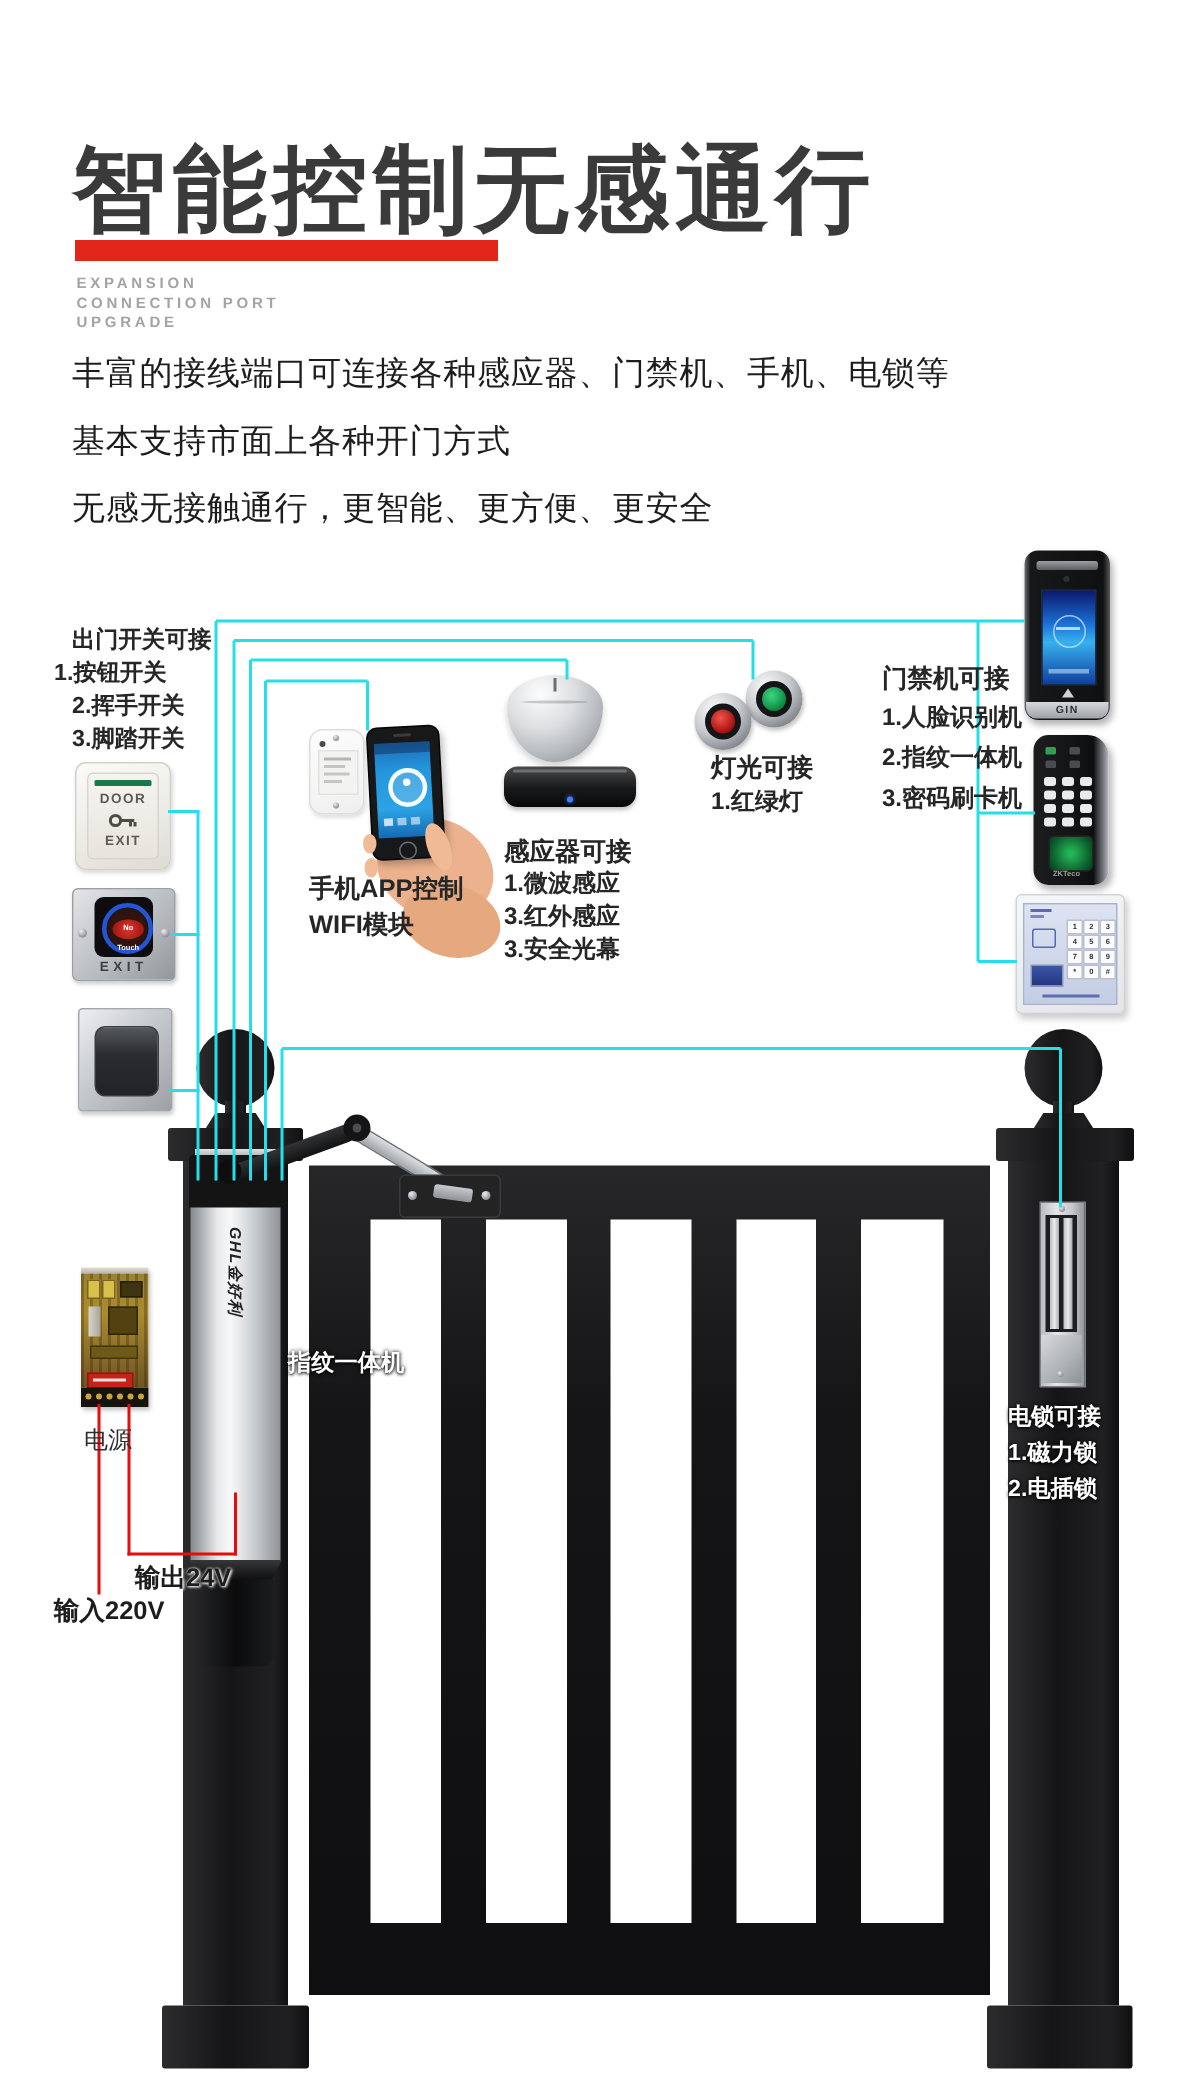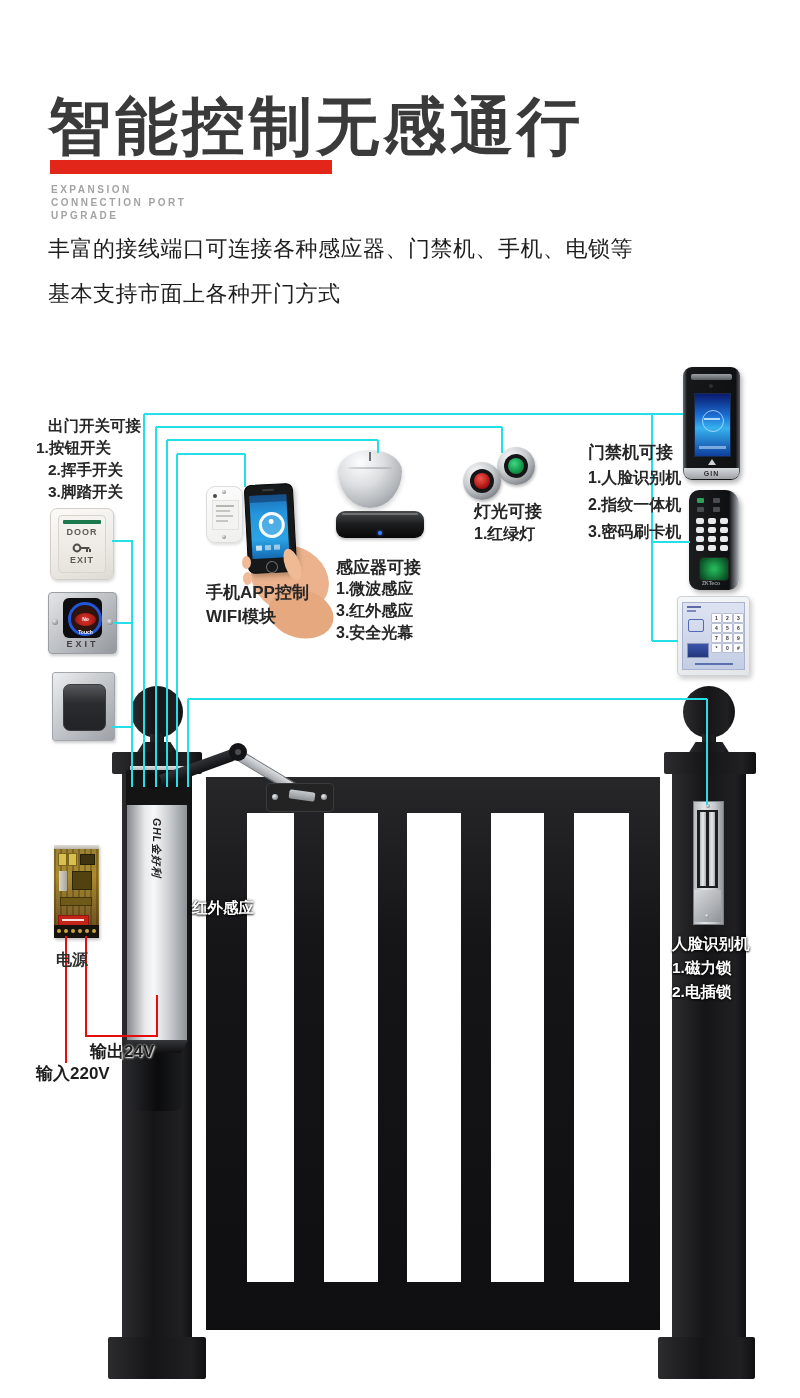--- a/index.html
+++ b/index.html
@@ -11,21 +11,21 @@
   .abs{position:absolute;}
   
   .title{left:48px;top:84px;font-size:63px;font-weight:900;letter-spacing:4px;color:#3a3a3a;z-index:2;white-space:nowrap;}
   .underline{left:50px;top:160px;width:282px;height:14px;background:var(--accent);z-index:1;}
   .sub{left:51px;font-size:10px;font-weight:800;letter-spacing:2.5px;color:#a3a3a3;z-index:2;}
   .desc{left:48px;font-size:22px;font-weight:500;color:#1d1d1d;letter-spacing:.5px;white-space:nowrap;z-index:2;}
   
   .lbl{font-size:15.5px;font-weight:600;color:#262626;white-space:nowrap;z-index:8;}
   .lbl-h{font-weight:700;}
   .lbl-w{color:#fff;text-shadow:0 0 3px rgba(0,0,0,.9),0 1px 2px rgba(0,0,0,.8);}
-  .cap-dark{font-size:16px;font-weight:700;color:#2e2e2e;white-space:nowrap;z-index:8;}
+  .cap-dark{font-size:16px;font-weight:400;color:#2e2e2e;white-space:nowrap;z-index:8;}
   .cap-pow{font-size:17px;font-weight:800;color:#1d1d1d;white-space:nowrap;z-index:8;text-shadow:0 0 2px #fff,1px 1px 2px #fff;}
   
   .w{background:var(--wire);z-index:6;}
   .r{background:var(--power-wire);z-index:6;}
   
   .gate{background:linear-gradient(90deg,#2c2c2e,#151517 45%,#202022 85%,#101012);z-index:2;}
   .leaf{background:linear-gradient(180deg,#272729,#151517 30%,#0f0f11);z-index:2;}
   .slot{background:#ffffff;z-index:3;}
   
   .dev{z-index:4;}
@@ -36,20 +36,21 @@
 
 <div id="canvas">
 
   <div class="abs underline"></div>
   <div class="abs title">智能控制无感通行</div>
   <div class="abs sub" style="top:184px">EXPANSION</div>
   <div class="abs sub" style="top:197px">CONNECTION PORT</div>
   <div class="abs sub" style="top:210px">UPGRADE</div>
   <div class="abs desc" style="top:234px">丰富的接线端口可连接各种感应器、门禁机、手机、电锁等</div>
   <div class="abs desc" style="top:279px">基本支持市面上各种开门方式</div>
+  <div class="abs desc" style="top:324px">无感无接触通行，更智能、更方便、更安全</div>
 
   <div class="abs w" style="left:131px;top:541px;width:2px;height:246px"></div>
   <div class="abs w" style="left:143px;top:414px;width:2px;height:373px"></div>
   <div class="abs w" style="left:155px;top:427px;width:2px;height:360px"></div>
   <div class="abs w" style="left:166px;top:440px;width:2px;height:347px"></div>
   <div class="abs w" style="left:176px;top:454px;width:2px;height:333px"></div>
   <div class="abs w" style="left:187px;top:699px;width:2px;height:88px"></div>
   <div class="abs w" style="left:144px;top:413px;width:539px;height:2px"></div>
   <div class="abs w" style="left:156px;top:426px;width:346px;height:2px"></div>
   <div class="abs w" style="left:167px;top:439px;width:211px;height:2px"></div>
@@ -265,33 +266,33 @@
   <div class="abs" style="left:145px;top:773px;width:16px;height:16px;border-radius:50%;background:#0e0e0f;z-index:5"></div>
   <div class="abs" style="left:236px;top:748px;width:80px;height:9px;background:linear-gradient(180deg,#dcdee1,#9fa3a8);border-radius:4px;transform:rotate(31deg);transform-origin:left center;z-index:5;border:1px solid #6f7378"></div>
   <div class="abs" style="left:229px;top:743px;width:18px;height:18px;border-radius:50%;background:#141416;z-index:5">
     <div class="abs" style="left:6px;top:6px;width:6px;height:6px;border-radius:50%;background:#4a4c4f"></div>
   </div>
   <div class="abs" style="left:266px;top:783px;width:66px;height:27px;background:#232324;border-radius:4px;z-index:5;border:1px solid #3a3a3c">
     <div class="screw" style="left:5px;top:10px;width:6px;height:6px"></div>
     <div class="screw" style="left:54px;top:10px;width:6px;height:6px"></div>
     <div class="abs" style="left:22px;top:7px;width:26px;height:9px;background:linear-gradient(180deg,#c6c9cc,#8e9297);border-radius:2px;transform:rotate(8deg)"></div>
   </div>
-  <div class="abs lbl lbl-w" style="left:192px;top:898px;z-index:7">红外感应</div>
+  <div class="abs lbl lbl-w" style="left:192px;top:898px;z-index:7">指纹一体机</div>
 
   <div class="abs" style="left:693px;top:801px;width:29px;height:122px;background:linear-gradient(90deg,#b9bcc0,#e3e5e7 35%,#c7cace 70%,#93979c);border:1px solid #7c8085;z-index:5">
     <div class="screw" style="left:12px;top:2px;width:4px;height:4px"></div>
     <div class="abs" style="left:3px;top:8px;width:21px;height:78px;background:#1d1e1f">
       <div class="abs" style="left:3px;top:2px;width:6px;height:74px;background:linear-gradient(90deg,#babdc0,#e8eaeb 50%,#a9acb0)"></div>
       <div class="abs" style="left:12px;top:2px;width:6px;height:74px;background:linear-gradient(90deg,#babdc0,#e8eaeb 50%,#a9acb0)"></div>
     </div>
     <div class="abs" style="left:0;top:88px;width:27px;height:32px;background:linear-gradient(135deg,#d7d9db,#aeb1b5 60%,#8f9397)">
       <div class="screw" style="left:11px;top:24px;width:4px;height:4px"></div>
     </div>
   </div>
-  <div class="abs lbl lbl-w" style="left:672px;top:934px;z-index:7">人脸识别机</div>
+  <div class="abs lbl lbl-w" style="left:672px;top:934px;z-index:7">电锁可接</div>
   <div class="abs lbl lbl-w" style="left:672px;top:958px;z-index:7">1.磁力锁</div>
   <div class="abs lbl lbl-w" style="left:672px;top:982px;z-index:7">2.电插锁</div>
 
   <div class="abs dev" style="left:54px;top:845px;width:45px;height:93px;box-shadow:1px 2px 3px rgba(0,0,0,.25)">
     <div class="abs" style="left:0;top:0;width:45px;height:4px;background:linear-gradient(180deg,#e2dfd8,#b8b4ab)"></div>
     <div class="abs" style="left:0;top:4px;width:45px;height:76px;background:
       repeating-linear-gradient(90deg,rgba(40,28,5,.28) 0 2px,rgba(0,0,0,0) 2px 6px),
       linear-gradient(180deg,#9a8133,#ab8c2e 35%,#86692a 75%,#6e5520)">
       <div class="abs" style="left:4px;top:4px;width:7px;height:11px;background:#d9c04a;border:1px solid #7a641f"></div>
       <div class="abs" style="left:14px;top:4px;width:7px;height:11px;background:#d9c04a;border:1px solid #7a641f"></div>

